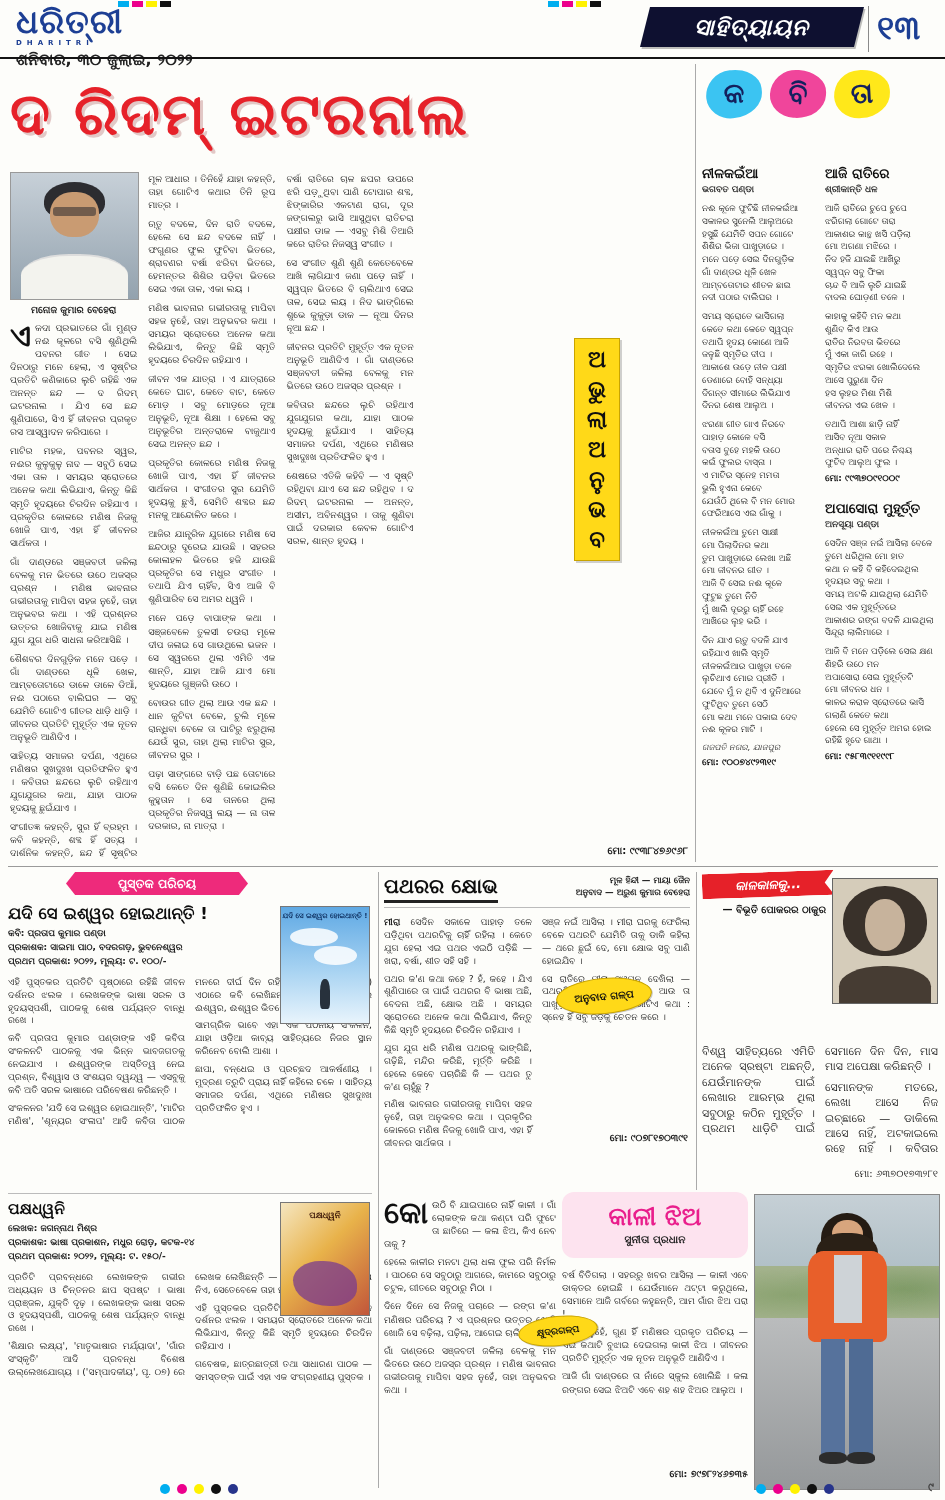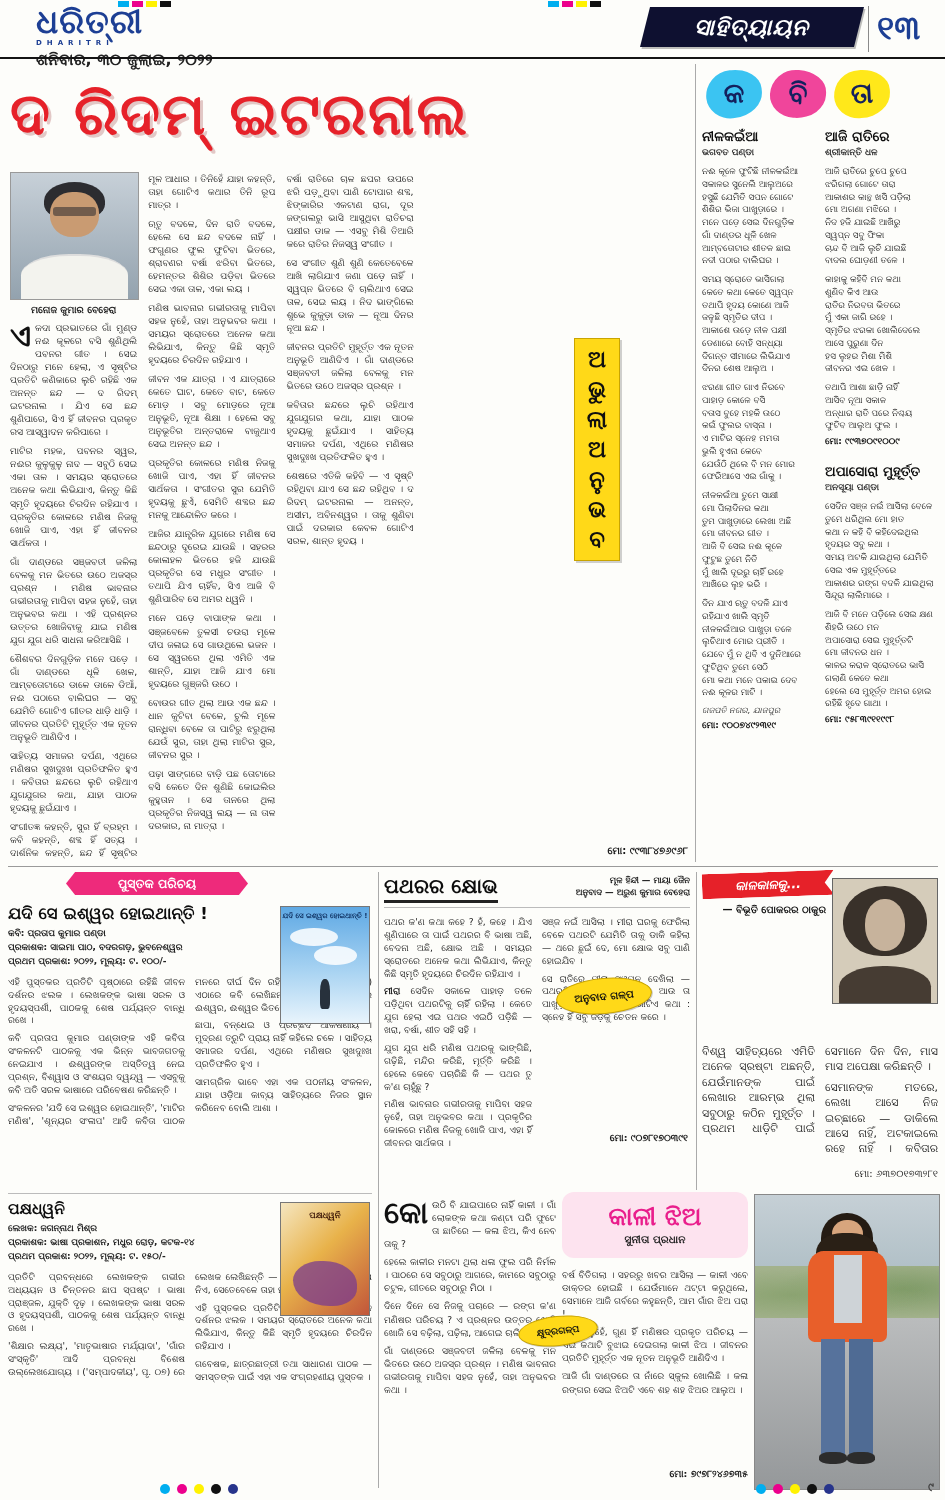--- a/index.html
+++ b/index.html
@@ -34,21 +34,21 @@
   .vrule{background:#aaa;width:1px;}
   .poetry{position:absolute;left:702px;top:64px;width:236px;height:794px;overflow:hidden;}
   .kobita{display:flex;gap:8px;margin:6px 0 10px 4px;}
   .blob{width:56px;height:48px;display:flex;align-items:center;justify-content:center;
         font-size:28px;font-weight:bold;color:#14215e;
         border-radius:48% 52% 55% 45%/55% 45% 52% 48%;}
   .blob.c{background:#3bc4f2;transform:rotate(-6deg);}
   .blob.m{background:#f0459b;transform:rotate(3deg);}
   .blob.y{background:#ffe81a;transform:rotate(-3deg);}
   .poems{display:flex;gap:10px;}
-  .pcol{width:113px;}
+  .pcol{width:113px;margin-top:37px;}
   .poem{margin-bottom:14px;}
   .poem-title{font-size:13.5px;font-weight:bold;color:#0d0d0d;}
   .poem-author{font-size:9px;font-weight:bold;color:#333;margin:2px 0 7px;}
   .pline{font-size:8.8px;line-height:1.45;color:#222;min-height:0;}
   .pline:empty{height:6px;}
   .poem-addr{font-size:8.4px;font-style:italic;margin-top:6px;color:#333;}
   .poem-phone{font-size:9px;font-weight:bold;margin-top:4px;color:#111;}
 
   
   .article{position:absolute;left:10px;top:172px;width:680px;height:688px;
@@ -166,21 +166,21 @@
     <div class="sq" style="background:#fff200"></div>
       <div class="sq" style="background:#111"></div>
   </div>
   <div class="abs regrow" style="left:548px;top:1px;">
     <div class="sq" style="background:#00aeef"></div>
       <div class="sq" style="background:#ec008c"></div>
     <div class="sq" style="background:#fff200"></div>
       <div class="sq" style="background:#111"></div>
   </div>
 
-  <div class="abs" style="left:16px;top:5px;margin-left:20px;">
+  <div class="abs" style="left:16px;top:5px;">
     <div class="logo">ଧରିତ୍ରୀ</div>
     <div class="logo-sub">DHARITRI</div>
     <div class="dateline">ଶନିବାର, ୩୦ ଜୁଲାଇ, ୨୦୨୨</div>
   </div>
   <div class="banner">
     <span>ସାହିତ୍ୟାୟନ</span>
   </div>
   <div class="mast-vrule"></div>
   <div class="pagenum">୧୩</div>
   <div class="mast-rule"></div>
@@ -345,22 +345,22 @@
       </div>
       <div class="meta">
           <div>କବି: ପ୍ରତାପ କୁମାର ପଣ୍ଡା</div>
           <div>ପ୍ରକାଶକ: ସାଇମା ପାଠ, ବଦରଗଡ଼, ଭୁବନେଶ୍ୱର</div>
           <div>ପ୍ରଥମ ପ୍ରକାଶ: ୨୦୨୨, ମୂଲ୍ୟ: ଟ. ୧୦୦/-</div>
         </div>
       <div class="body" style="min-height:168px;">
           <p>ଏହି ପୁସ୍ତକର ପ୍ରତିଟି ପୃଷ୍ଠାରେ ରହିଛି ଜୀବନ ଦର୍ଶନର ଝଲକ । ଲେଖକଙ୍କ ଭାଷା ସରଳ ଓ ହୃଦୟସ୍ପର୍ଶୀ, ପାଠକକୁ ଶେଷ ପର୍ଯ୍ୟନ୍ତ ବାନ୍ଧି ରଖେ ।</p>
           <p>କବି ପ୍ରତାପ କୁମାର ପଣ୍ଡାଙ୍କ ଏହି କବିତା ସଂକଳନଟି ପାଠକକୁ ଏକ ଭିନ୍ନ ଭାବଜଗତକୁ ନେଇଯାଏ । ଈଶ୍ୱରଙ୍କ ଅସ୍ତିତ୍ୱ ନେଇ ପ୍ରଶ୍ନ, ବିଶ୍ୱାସ ଓ ସଂଶୟର ଦ୍ୱନ୍ଦ୍ୱ — ଏସବୁକୁ କବି ଅତି ସରଳ ଭାଷାରେ ପରିବେଷଣ କରିଛନ୍ତି ।</p>
           <p>ସଂକଳନର 'ଯଦି ସେ ଇଶ୍ୱର ହୋଇଥାନ୍ତି', 'ମାଟିର ମଣିଷ', 'ଶୂନ୍ୟର ସଂଳାପ' ଆଦି କବିତା ପାଠକ ମନରେ ଦୀର୍ଘ ଦିନ ରହିବ । ('ପଦ୍ୟ', ପୃ. ୨୧) ଏଠାରେ କବି ଲେଖିଛନ୍ତି — 'ମଣିଷ ଭିତରେ ଈଶ୍ୱର, ଈଶ୍ୱର ଭିତରେ ମଣିଷ' ।</p>
+          <p>ସାମଗ୍ରିକ ଭାବେ ଏହା ଏକ ପଠନୀୟ ସଂକଳ‌ନ, ଯାହା ଓଡ଼ିଆ କାବ୍ୟ ସାହିତ୍ୟରେ ନିଜର ସ୍ଥାନ କରିନେବ ବୋଲି ଆଶା ।</p>
           <p>ଛାପା, ବନ୍ଧେଇ ଓ ପ୍ରଚ୍ଛଦ ଆକର୍ଷଣୀୟ । ମୁଦ୍ରଣ ତ୍ରୁଟି ପ୍ରାୟ ନାହିଁ କହିଲେ ଚଳେ । ସାହିତ୍ୟ ସମାଜର ଦର୍ପଣ, ଏଥିରେ ମଣିଷର ସୁଖଦୁଃଖ ପ୍ରତିଫଳିତ ହୁଏ ।</p>
-          <p>ସାମଗ୍ରିକ ଭାବେ ଏହା ଏକ ପଠନୀୟ ସଂକଳ‌ନ, ଯାହା ଓଡ଼ିଆ କାବ୍ୟ ସାହିତ୍ୟରେ ନିଜର ସ୍ଥାନ କରିନେବ ବୋଲି ଆଶା ।</p>
         </div>
     </div>
   </div>
 
   <div class="abs" style="left:8px;top:1200px;width:364px;">
     <div class="review" style="margin-top:0;">
       <h3 style="font-size:15.5px;">ପକ୍ଷଧ୍ୱନି</h3>
       <div class="cover" style="height:112px;">
         <div class="cover2-bg"></div>
         <div class="cover2-shape"></div>
@@ -382,22 +382,22 @@
 
   <div class="story">
     <div class="story-head">
       <div class="story-title">ପଥରର କ୍ଷୋଭ</div>
       <div class="story-credits">
           <div>ମୂଳ ହିନ୍ଦୀ — ମାୟା ଜୈନ</div>
           <div>ଅନୁବାଦ — ଅରୁଣ କୁମାର ବେହେରା</div>
         </div>
     </div>
     <div class="story-body">
+      <p><span class="lead-word">ମୀରା</span> <span>ସେଦିନ ସକାଳେ ପାହାଡ଼ ତଳେ ପଡ଼ିଥିବା ପଥରଟିକୁ ଚାହିଁ ରହିଲା । କେତେ ଯୁଗ ହେଲା ଏଇ ପଥର ଏଇଠି ପଡ଼ିଛି — ଖରା, ବର୍ଷା, ଶୀତ ସହି ସହି ।</span></p>
       <p>ପଥର କ'ଣ କଥା କହେ ? ହଁ, କହେ । ଯିଏ ଶୁଣିପାରେ ତା ପାଇଁ ପଥରର ବି ଭାଷା ଅଛି, ବେଦନା ଅଛି, କ୍ଷୋଭ ଅଛି । ସମୟର ସ୍ରୋତରେ ଅନେକ କଥା ଲିଭିଯାଏ, କିନ୍ତୁ କିଛି ସ୍ମୃତି ହୃଦୟରେ ଚିରଦିନ ରହିଯାଏ ।</p>
-      <p><span class="lead-word">ମୀରା</span> <span>ସେଦିନ ସକାଳେ ପାହାଡ଼ ତଳେ ପଡ଼ିଥିବା ପଥରଟିକୁ ଚାହିଁ ରହିଲା । କେତେ ଯୁଗ ହେଲା ଏଇ ପଥର ଏଇଠି ପଡ଼ିଛି — ଖରା, ବର୍ଷା, ଶୀତ ସହି ସହି ।</span></p>
       <p>ଯୁଗ ଯୁଗ ଧରି ମଣିଷ ପଥରକୁ ଭାଙ୍ଗିଛି, ଗଢ଼ିଛି, ମନ୍ଦିର କରିଛି, ମୂର୍ତ୍ତି କରିଛି । ହେଲେ କେବେ ପଚାରିଛି କି — ପଥର ତୁ କ'ଣ ଚାହୁଁଛୁ ?</p>
       <p>ମଣିଷ ଭାବନାର ଗଭୀରତାକୁ ମାପିବା ସହଜ ନୁହେଁ, ତାହା ଅନୁଭବର କଥା । ପ୍ରକୃତିର କୋଳରେ ମଣିଷ ନିଜକୁ ଖୋଜି ପାଏ, ଏହା ହିଁ ଜୀବନର ସାର୍ଥକତା ।</p>
       <p>ସଞ୍ଜ ନଇଁ ଆସିଲା । ମୀରା ଘରକୁ ଫେରିଲା ବେଳେ ପଥରଟି ଯେମିତି ତାକୁ ଡାକି କହିଲା — ଥରେ ଛୁଇଁ ଦେ, ମୋ କ୍ଷୋଭ ସବୁ ପାଣି ହୋଇଯିବ ।</p>
       <p>ସେ ରାତିରେ ମୀରା ସ୍ୱପ୍ନ ଦେଖିଲା — ପଥରଟି ଫୁଲ ହୋଇ ଫୁଟିଛି, ଆଉ ତା ପାଖୁଡ଼ାରେ ଲେଖା ଅଛି ଗୋଟିଏ କଥା : ସ୍ନେହ ହିଁ ସବୁ ଜଡ଼କୁ ଚେତନ କରେ ।</p>
     </div>
   </div>
   <div class="oval-label" style="left:556px;top:978px;width:94px;height:34px;font-size:10.5px;transform:rotate(-5deg);">ଅନୁବାଦ ଗଳ୍ପ</div>
   <div class="story-phone">ମୋ: ୯୦୭୮୧୭୦୩୯୧</div>
 
   <div class="quote">

